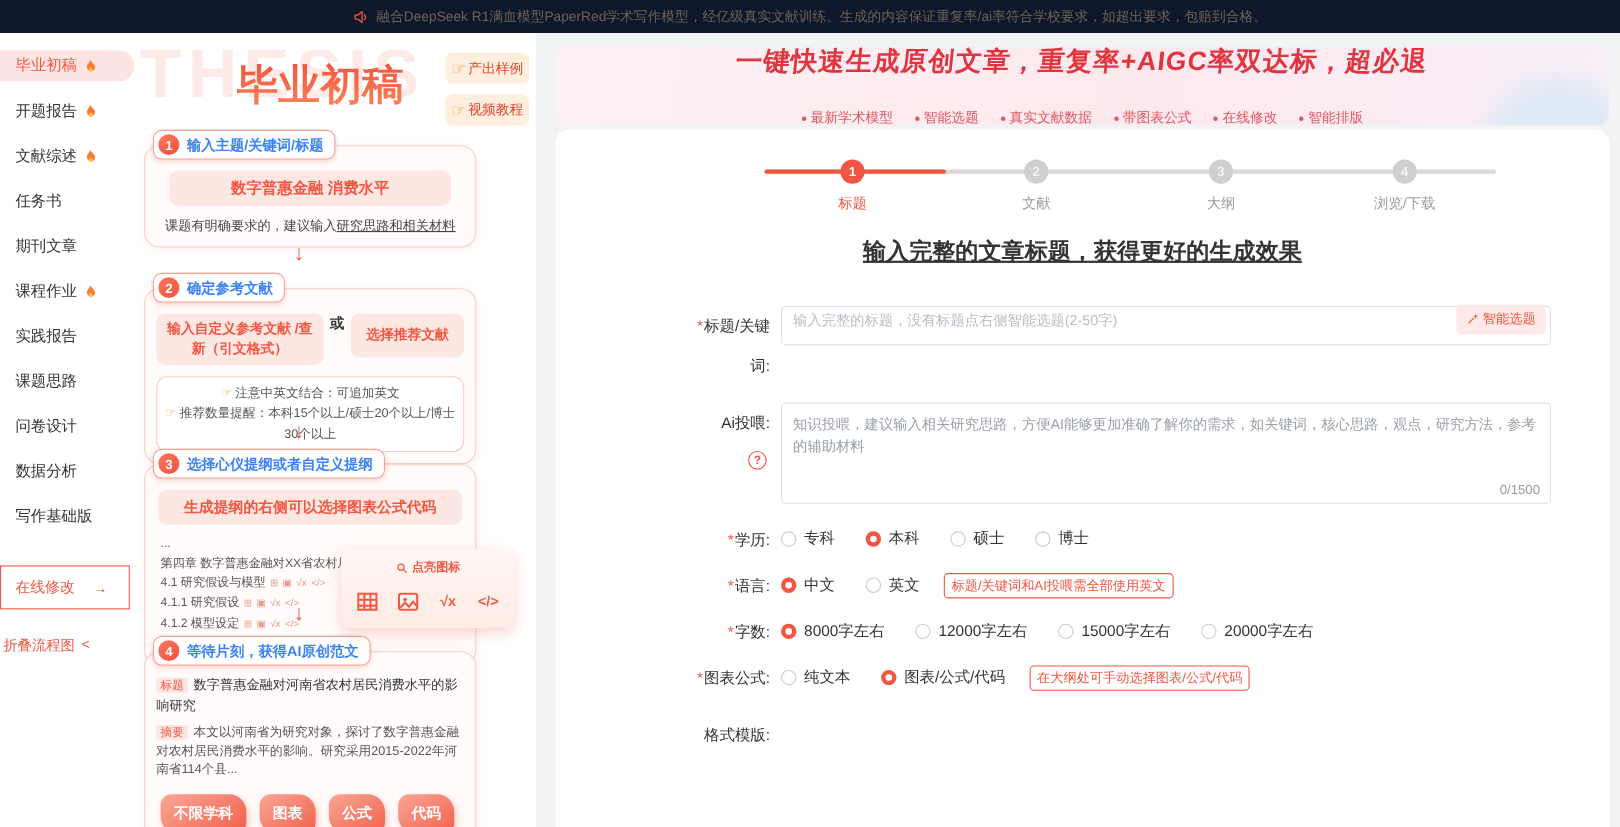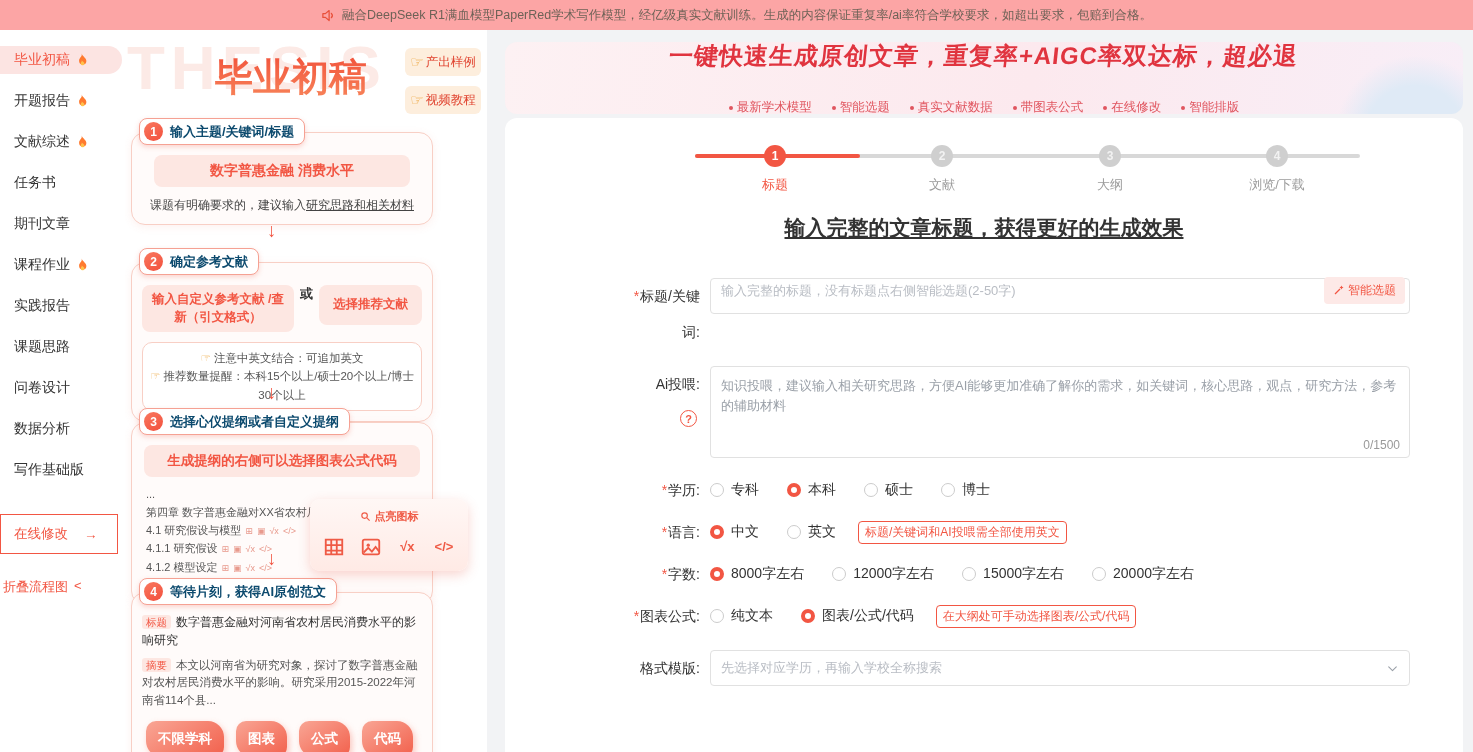--- a/index.html
+++ b/index.html
@@ -1,20 +1,20 @@
 <!DOCTYPE html>
 <html><head>
 <meta charset="utf-8">
 <style>
   * { margin:0; padding:0; box-sizing:border-box; }
   html,body { width:1473px; height:752px; overflow:hidden; }
   body { font-family:"Liberation Sans","DejaVu Sans",sans-serif; background:#f2f3f5; position:relative; }
 
   
-  .banner { position:absolute; left:0; top:0; width:1473px; height:30px; background:#fca5a5;
+  .banner { position:absolute; left:0; top:0; width:1473px; height:30px; background:#0f172a;
             display:flex; align-items:center; justify-content:center; gap:6px; font-size:12.5px; color:#6e6257; }
 
   
   .sidebar { position:absolute; left:0; top:30px; width:125px; height:722px; background:#fff; padding-top:16px; }
   .side-item { height:28px; margin-bottom:13px; display:flex; align-items:center; gap:5px;
                padding-left:14px; font-size:14px; color:#333; cursor:pointer; }
   .side-item.active { background:#fce4e2; border-radius:0 16px 16px 0; color:#f25643; width:122px; }
   .records-box { margin:30px 0 0 0; width:118px; height:40px; border:1px solid #f25643; display:flex;
                  align-items:center; gap:16px; padding-left:13px; color:#f25643; font-size:13.5px; cursor:pointer; }
   .collapse { margin-top:24px; padding-left:3px; color:#f25643; font-size:13px; display:flex; gap:6px; cursor:pointer; }
@@ -30,21 +30,21 @@
   .side-btn .hand { color:#eda53c; font-size:15px; }
   .sb1 { top:18px; } .sb2 { top:56px; }
 
   .step-group { position:absolute; left:6px; width:302px; }
   .g1{top:88px}.g2{top:218px}.g3{top:378px}.g4{top:548px}
   .step-badge { display:inline-flex; align-items:center; gap:7px; padding:3px 10px 3px 4px; background:#fff;
                 border:1px solid #f5a193; border-radius:8px; box-shadow:0 2px 5px rgba(240,100,80,.25);
                 position:relative; z-index:2; margin-left:8px; }
   .step-num { width:19px; height:19px; border-radius:50%; background:linear-gradient(145deg,#f9785f,#f2503d);
               color:#fff; font-size:12px; font-weight:bold; display:flex; align-items:center; justify-content:center; }
-  .step-badge b { font-size:13px; color:#0c4a6e; }
+  .step-badge b { font-size:13px; color:#3b82f6; }
   .step-box { margin-top:-13px; border:1px solid #f8cfc5; border-radius:14px; background:#fffbfa;
               box-shadow:0 2px 8px rgba(240,120,100,.10); padding:20px 10px 10px; }
   .flow-arrow { position:absolute; left:142px; color:#f25643; font-size:19px; font-weight:bold; }
   .fa1{top:190px}.fa2{top:352px}.fa3{top:518px}
 
   .kw-box { background:#fde7e2; border-radius:8px; color:#f25643; font-weight:bold; font-size:14px;
             text-align:center; padding:7px 4px; margin:2px 12px 10px; }
   .kw-note { font-size:12px; color:#444; text-align:center; }
   .kw-note u { text-decoration:underline; }
 
@@ -460,22 +460,16 @@
         <label class="radio">
             <span class="rc on"></span>
             <span class="rl">图表/公式/代码</span>
           </label>
         <span class="tag">在大纲处可手动选择图表/公式/代码</span>
       </div>
     </div>
 
     <div class="frow tpl-row">
       <div class="flabel"><span>格式模版:</span></div>
-      <div class="select-box">
-        <span class="select-ph">先选择对应学历，再输入学校全称搜索</span>
-        <svg width="13" height="13" viewBox="0 0 24 24">
-            <path d="M5 9l7 7 7-7" fill="none" stroke="#9aa0a8" stroke-width="2" stroke-linecap="round" stroke-linejoin="round"></path>
-          </svg>
-      </div>
     </div>
 
   </div>
 </div>
 
 </body></html>

